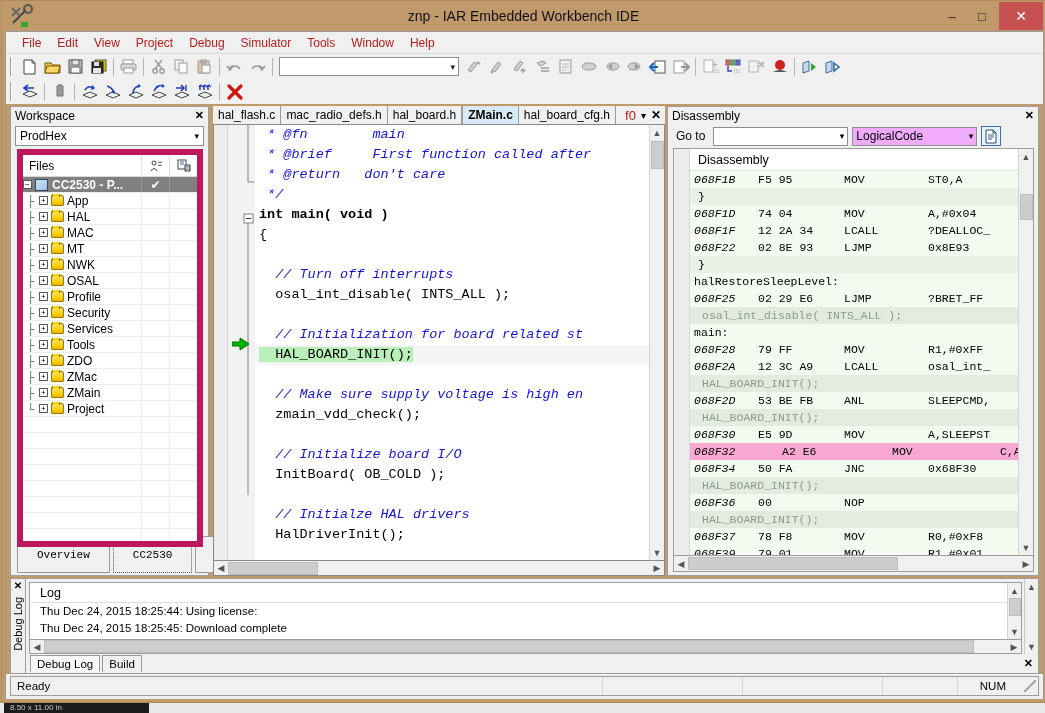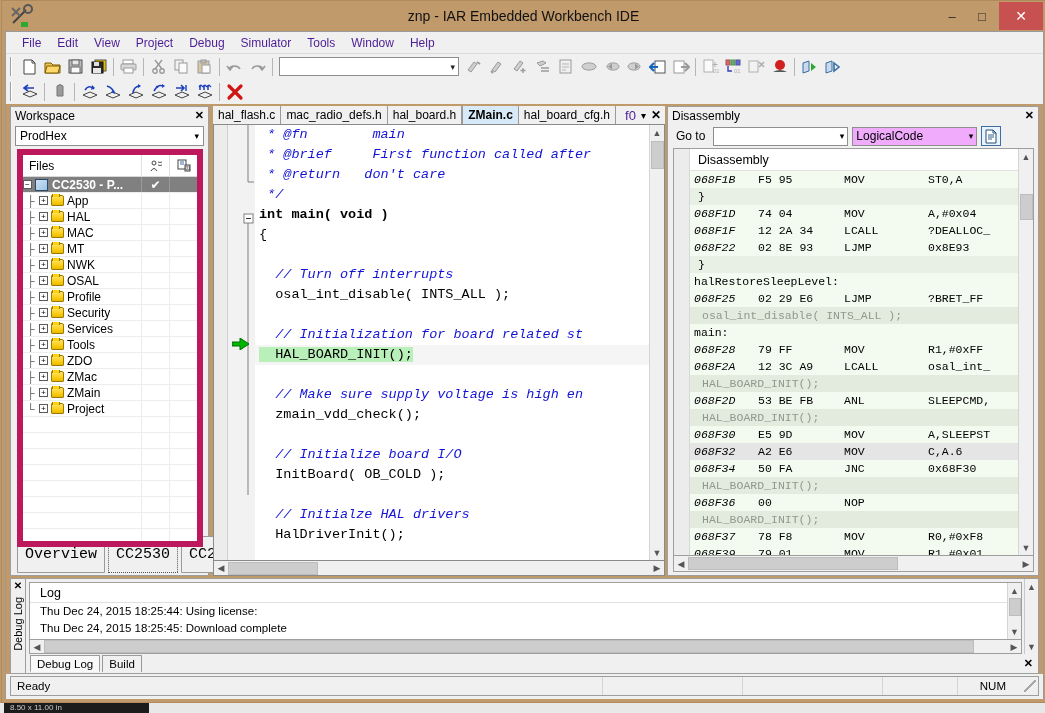--- a/index.html
+++ b/index.html
@@ -78,21 +78,21 @@
     background: #f0f0f0;
     display: flex;
     align-items: center;
     padding-left: 8px;
     border-bottom: 1px solid #dcdcdc;
     flex: none;
   }
   .menu-item {
     padding: 2px 8px;
     font-size: 12px;
-    color: #4c1d95;
+    color: #b91c1c;
     cursor: default;
   }
   
   #toolbar-area { flex: none; background: #f0f0f0; }
   .toolbar-row {
     height: 25px;
     display: flex;
     align-items: center;
     background: #f0f0f0;
   }
@@ -218,23 +218,23 @@
   }
   #ws-tabs {
     height: 24px;
     display: flex; align-items: flex-end;
     padding: 0 6px 2px 6px;
     gap: 3px;
     flex: none;
   }
   .ws-tab {
     height: 37px;
-    padding: 0 7px;
+    padding: 0 19px;
     display: flex; align-items: center;
-    font-size: 15px;
+    font-size: 11px;
     font-family: "Liberation Mono", monospace;
     background: #f0f0f0;
     border: 1px solid #9a9a9a;
     border-radius: 2px 2px 0 0;
   }
   .ws-tab.active { border: 1px dotted #555; background: #f0f0f0; }
   
   #editor-panel {
     flex: 1;
     margin: 0 2px 0 4px;
@@ -262,21 +262,21 @@
     background: #d8eaf7;
     font-weight: bold;
     border-left: 1px solid #9a9a9a;
   }
   #etab-right {
     margin-left: auto;
     display: flex; align-items: center;
     padding: 0 4px;
     gap: 5px;
   }
-  #etab-right .f0 { font-size: 13px; color: #4c1d95; }
+  #etab-right .f0 { font-size: 13px; color: #b91c1c; }
   #editor-body {
     flex: 1;
     display: flex;
     border: 1px solid #8a8a8a;
     border-top: none;
     background: #fff;
     min-height: 0;
     position: relative;
   }
   #gutter-a {
@@ -395,21 +395,21 @@
   .drow {
     height: 17px; line-height: 17px;
     white-space: nowrap;
     display: flex;
     padding-left: 4px;
   }
   .drow.code0 { background: #f3faf0; }
   .drow.srcline { background: #e3eade; color: #8e9a8e; padding-left: 12px;}
   .drow.brace { background: #e8efe4; padding-left: 8px;}
   .drow.label { background: #f3faf0; padding-left: 4px;}
-  .drow.active { background: #e5e5e5; }
+  .drow.active { background: #f9a8d4; gap: 24px; }
   .d-addr { width: 64px; flex: none; font-style: italic; }
   .d-bytes { width: 86px; flex: none; }
   .d-mn { width: 48px; flex: none; }
   .d-op { flex: 1; min-width: 0; overflow: hidden; margin-left: 36px;}
   #dis-vscroll {
     width: 15px; background: #f0f0f0; border-left: 1px solid #d4d4d4; flex:none;
     display: flex; flex-direction: column; align-items: center;
   }
   #disasm-hscroll {
     height: 16px;

